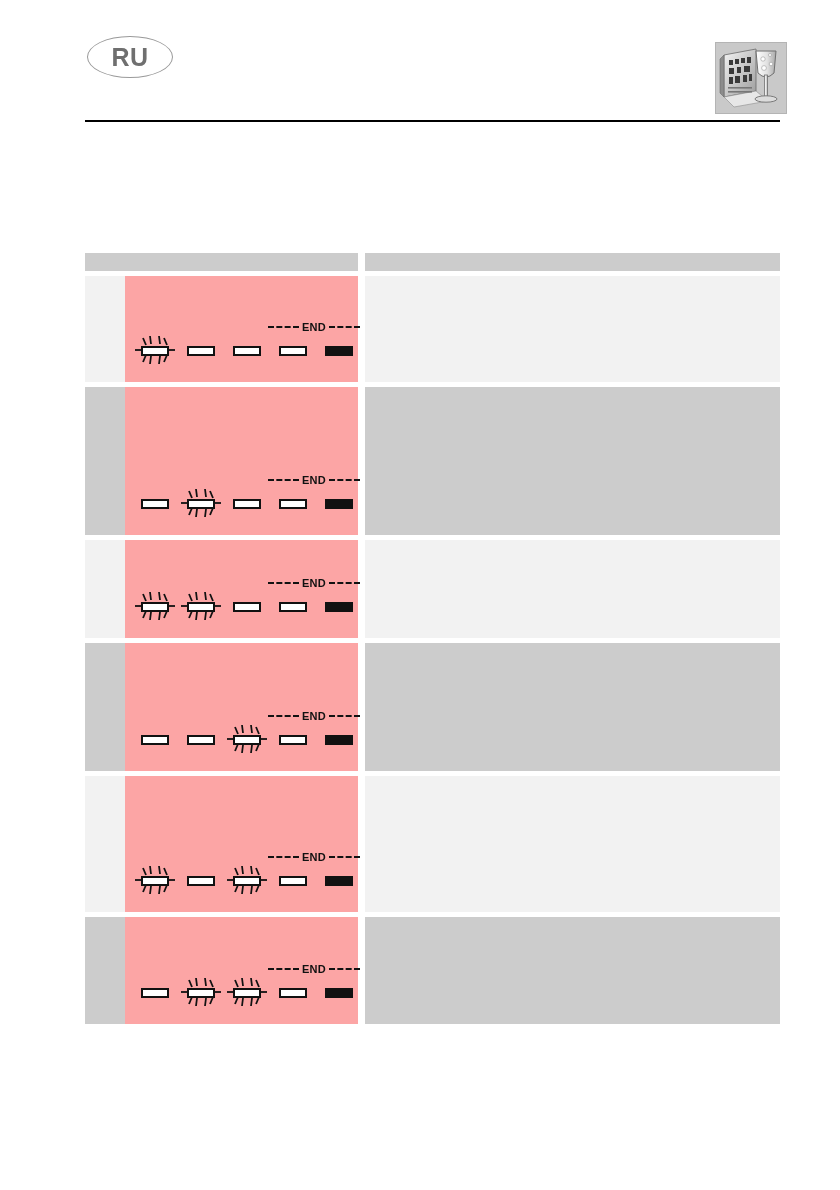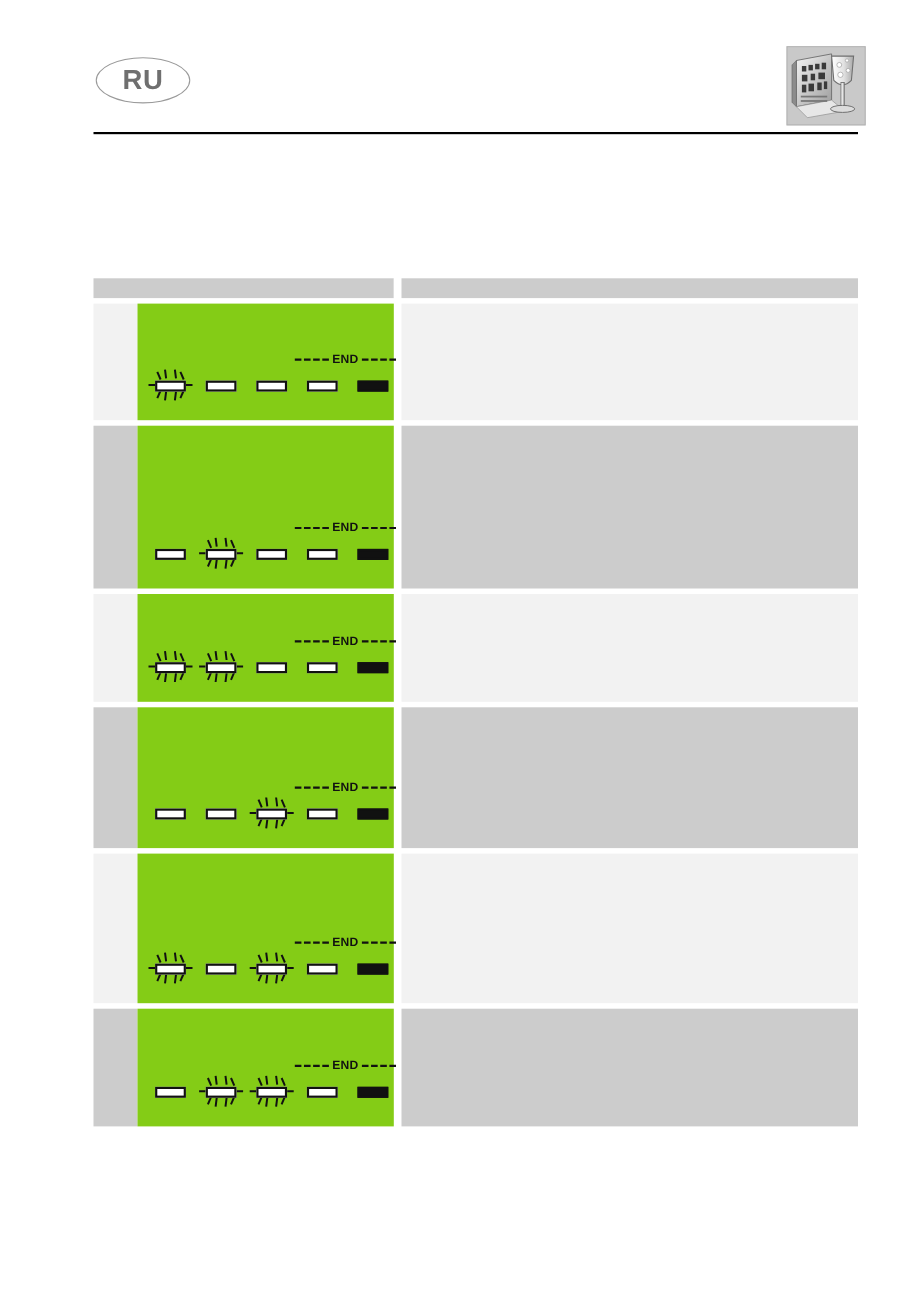--- a/index.html
+++ b/index.html
@@ -21,21 +21,21 @@
     position: absolute;
     left: 0;
     top: 0;
     width: 840px;
     height: 130px;
   }
 
   .lang-badge {
     position: absolute;
     left: 87px;
-    top: 52px;
+    top: 36px;
     width: 86px;
     height: 42px;
     border: 1.5px solid #9a9a9a;
     border-radius: 50%;
     box-sizing: border-box;
     display: flex;
     align-items: center;
     justify-content: center;
   }
   .lang-badge-text {
@@ -102,21 +102,21 @@
     margin-bottom: 5px;
   }
 
   .cell-index {
     width: 40px;
     flex: 0 0 40px;
   }
   .cell-leds {
     width: 233px;
     flex: 0 0 233px;
-    background: #84cc16;
+    background: #fca5a5;
     position: relative;
   }
   .cell-gap {
     width: 7px;
     flex: 0 0 7px;
     background: #ffffff;
   }
   .cell-desc {
     flex: 1;
   }

